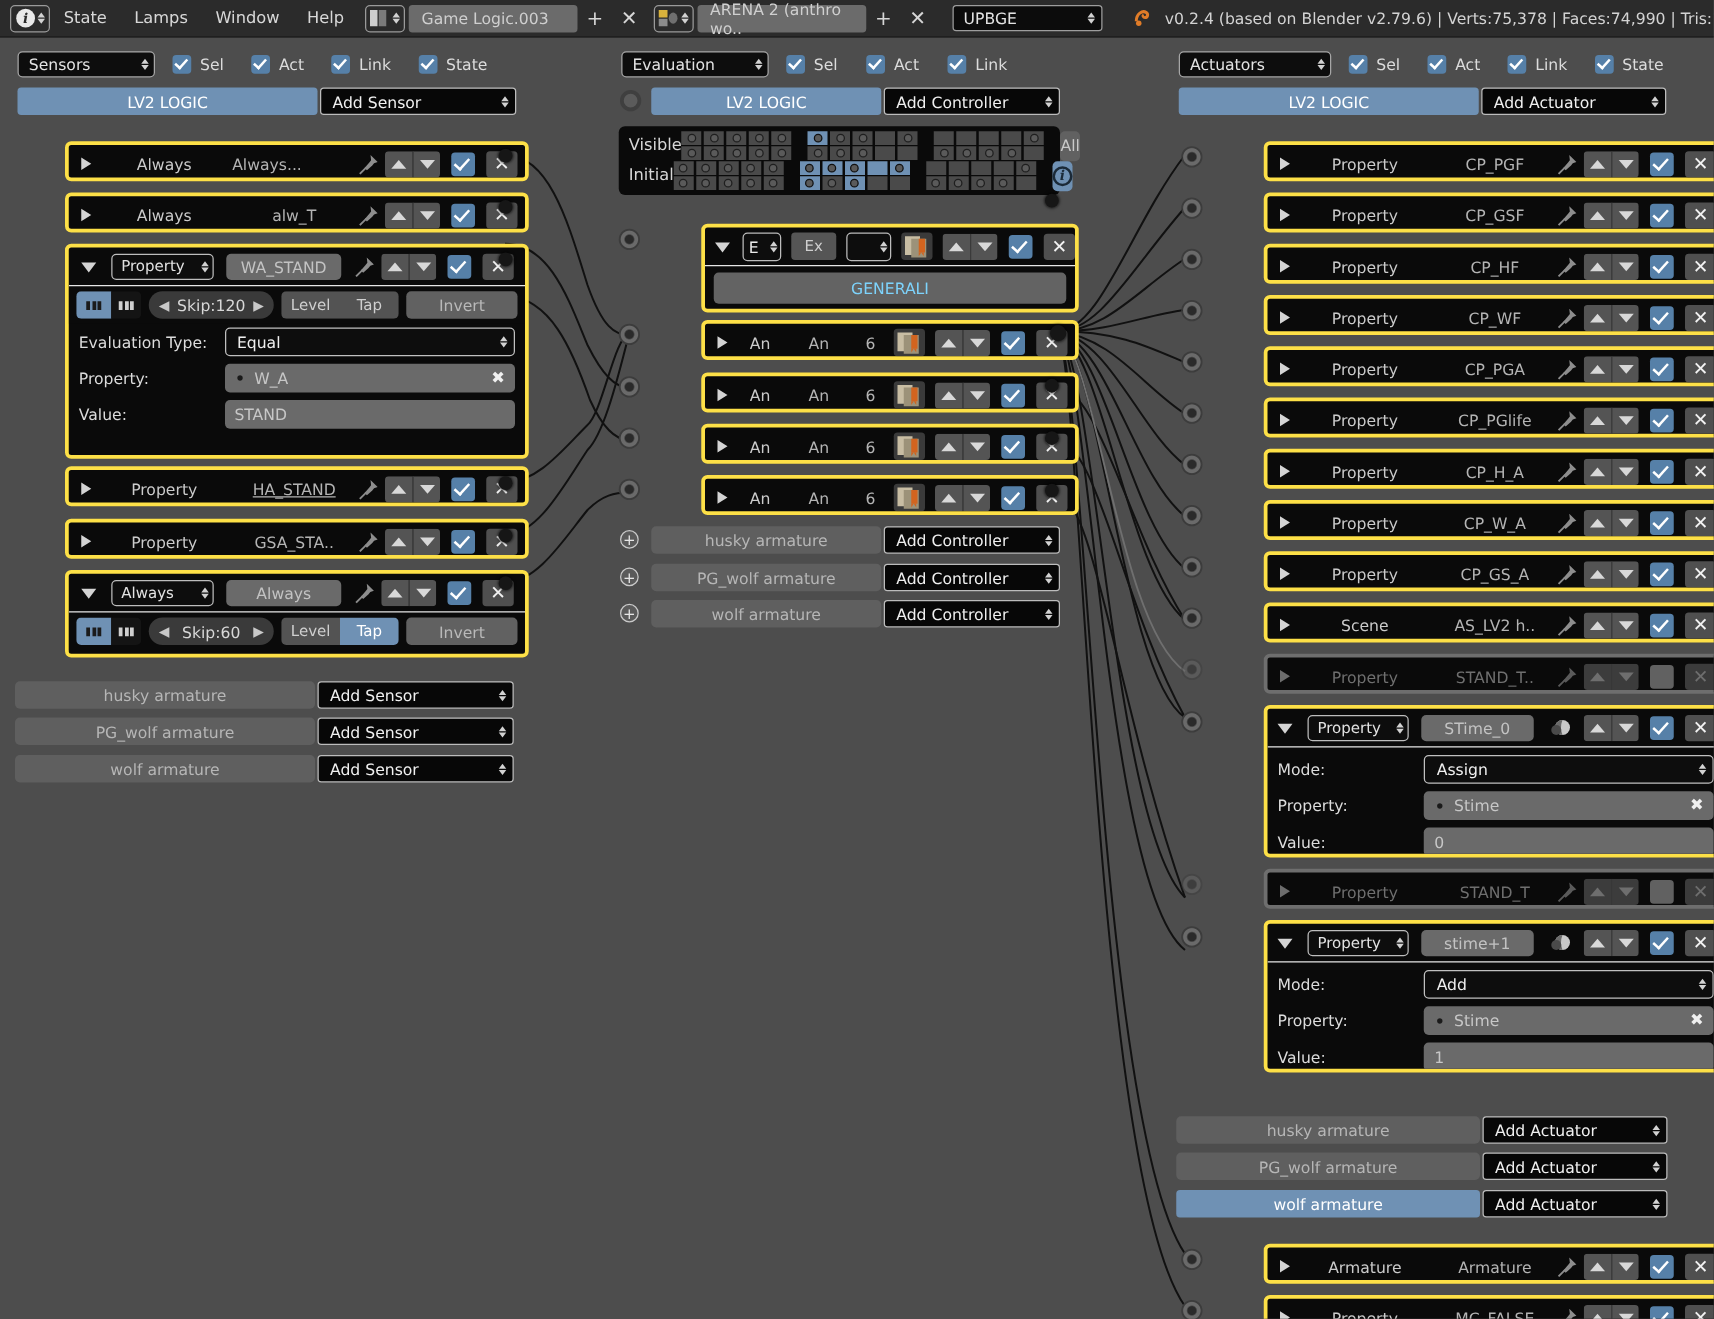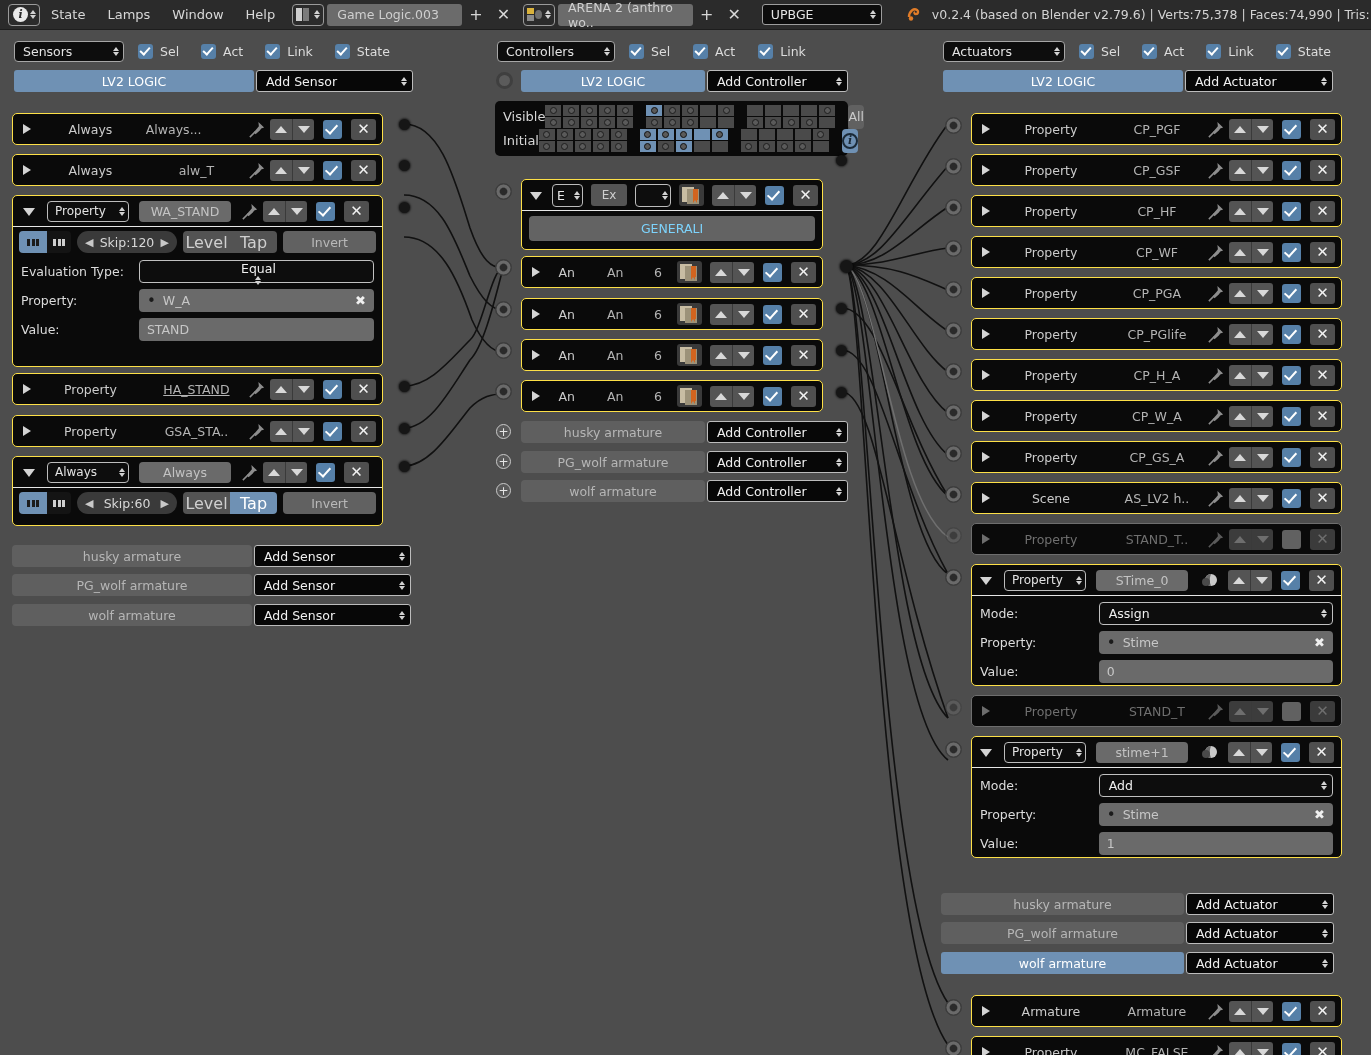--- a/index.html
+++ b/index.html
@@ -116,22 +116,23 @@
   }
   .objbar .greyname {
     background: #5f5f5f; color: #b6b6b6; font-size: 12.5px;
     height: 22px; display: flex; align-items: center; justify-content: center;
     border-radius: 4px;
   }
 
   
   .brick {
     position: absolute; background: #0a0a0a;
-    border: 1px solid #fde047; border-radius: 5px;
+    border: 3px solid #fde047; border-radius: 5px;
     overflow: hidden;
+    margin-left: 40px;
   }
   .brick.dimmed { border-color: #6e6e6e; }
   .brick-head {
     height: 30px; display: flex; align-items: center; padding: 0 6px 0 10px;
   }
   .tri {
     width: 0; height: 0; border-top: 5.5px solid transparent;
     border-bottom: 5.5px solid transparent; border-left: 8px solid #d4d4d4;
     margin-right: 4px; flex: none;
   }
@@ -206,21 +207,21 @@
   .dots.light b { background: #cfcfcf; }
   .skip {
     height: 22px; min-width: 100px; background: #3a3a3a; border-radius: 11px;
     color: #d8d8d8; font-size: 12.5px; display: flex; align-items: center;
     justify-content: space-between; padding: 0 8px; flex: none;
   }
   .skip .mid { display: flex; }
   .lt { color: #c9c9c9; font-size: 11px; }
   .toggle2 { display: flex; height: 22px; border-radius: 4px; overflow: hidden; flex: none; }
   .toggle2 span {
-    width: 47px; background: #535353; color: #cfcfcf; font-size: 16px;
+    width: 47px; background: #535353; color: #cfcfcf; font-size: 12px;
     display: flex; align-items: center; justify-content: center;
   }
   .toggle2 span.on { background: #6f91b4; color: #fff; }
   .invert {
     height: 22px; flex: 1; background: #616161; color: #b9b9b9; font-size: 12.5px;
     display: flex; align-items: center; justify-content: center; border-radius: 4px;
   }
   .prop-row {
     display: flex; align-items: center; padding: 3px 8px; gap: 0;
   }
@@ -573,21 +574,21 @@
       <span class="lt">▶</span>
     </span>
     <span class="toggle2">
       <span>Level</span>
       <span>Tap</span>
     </span>
     <span class="invert">Invert</span>
   </div>
   <div class="prop-row">
     <span class="prop-label" style="width:120px;">Evaluation Type:</span>
-    <span class="prop-select" style="width:239px;flex-direction:column;">
+    <span class="prop-select" style="width:239px;">
       <span>Equal</span>
       <span class="updown">
           <i class="u"></i>
           <i class="d"></i>
         </span>
     </span>
   </div>
   <div class="prop-row">
     <span class="prop-label" style="width:120px;">Property:</span>
     <span class="prop-field" style="width:239px;">
@@ -742,21 +743,21 @@
 
 <div class="port out" style="left:399px; top:119px;"></div>
 <div class="port out" style="left:399px; top:160px;"></div>
 <div class="port out" style="left:399px; top:202px;"></div>
 <div class="port out" style="left:399px; top:381px;"></div>
 <div class="port out" style="left:399px; top:423px;"></div>
 <div class="port out" style="left:399px; top:461px;"></div>
 
 <div class="colhead" style="left:497px; top:40px;">
   <div class="sel-box" style="width:118px;">
-    <span>Controllers</span>
+    <span>Evaluation</span>
     <span class="updown">
         <i class="u"></i>
         <i class="d"></i>
       </span>
   </div>
   <div class="cbx" style="margin-left:14px;">
     <span class="box"></span>
     <span class="lbl">Sel</span>
   </div>
   <div class="cbx" style="margin-left:23px;">

